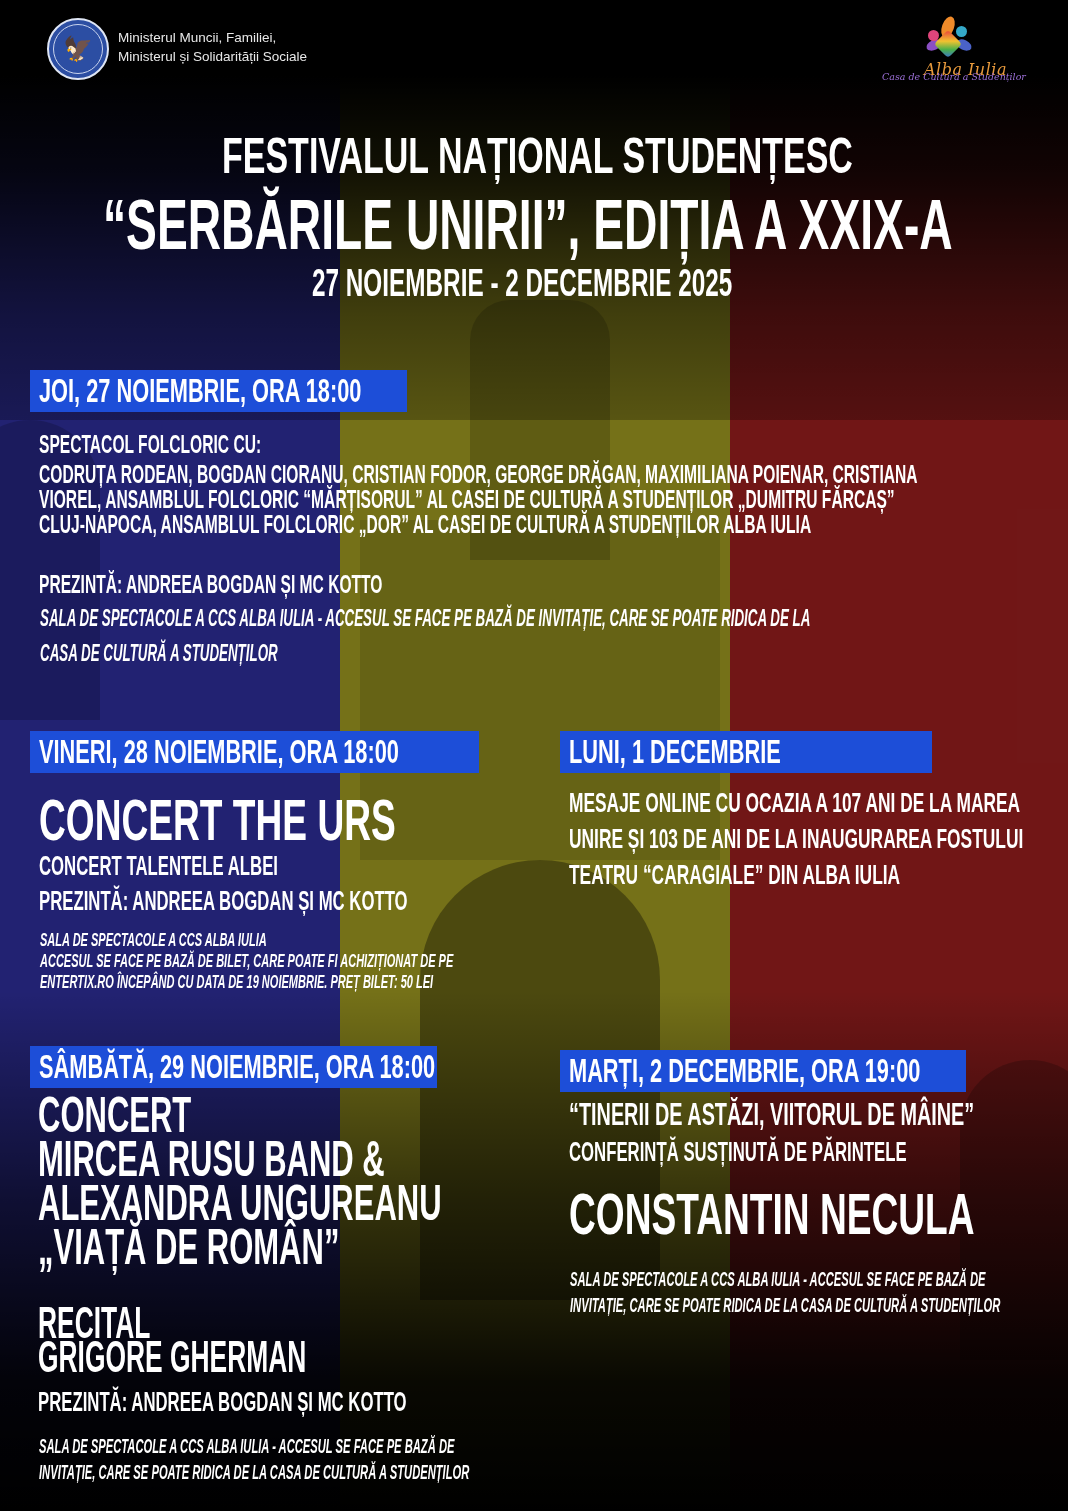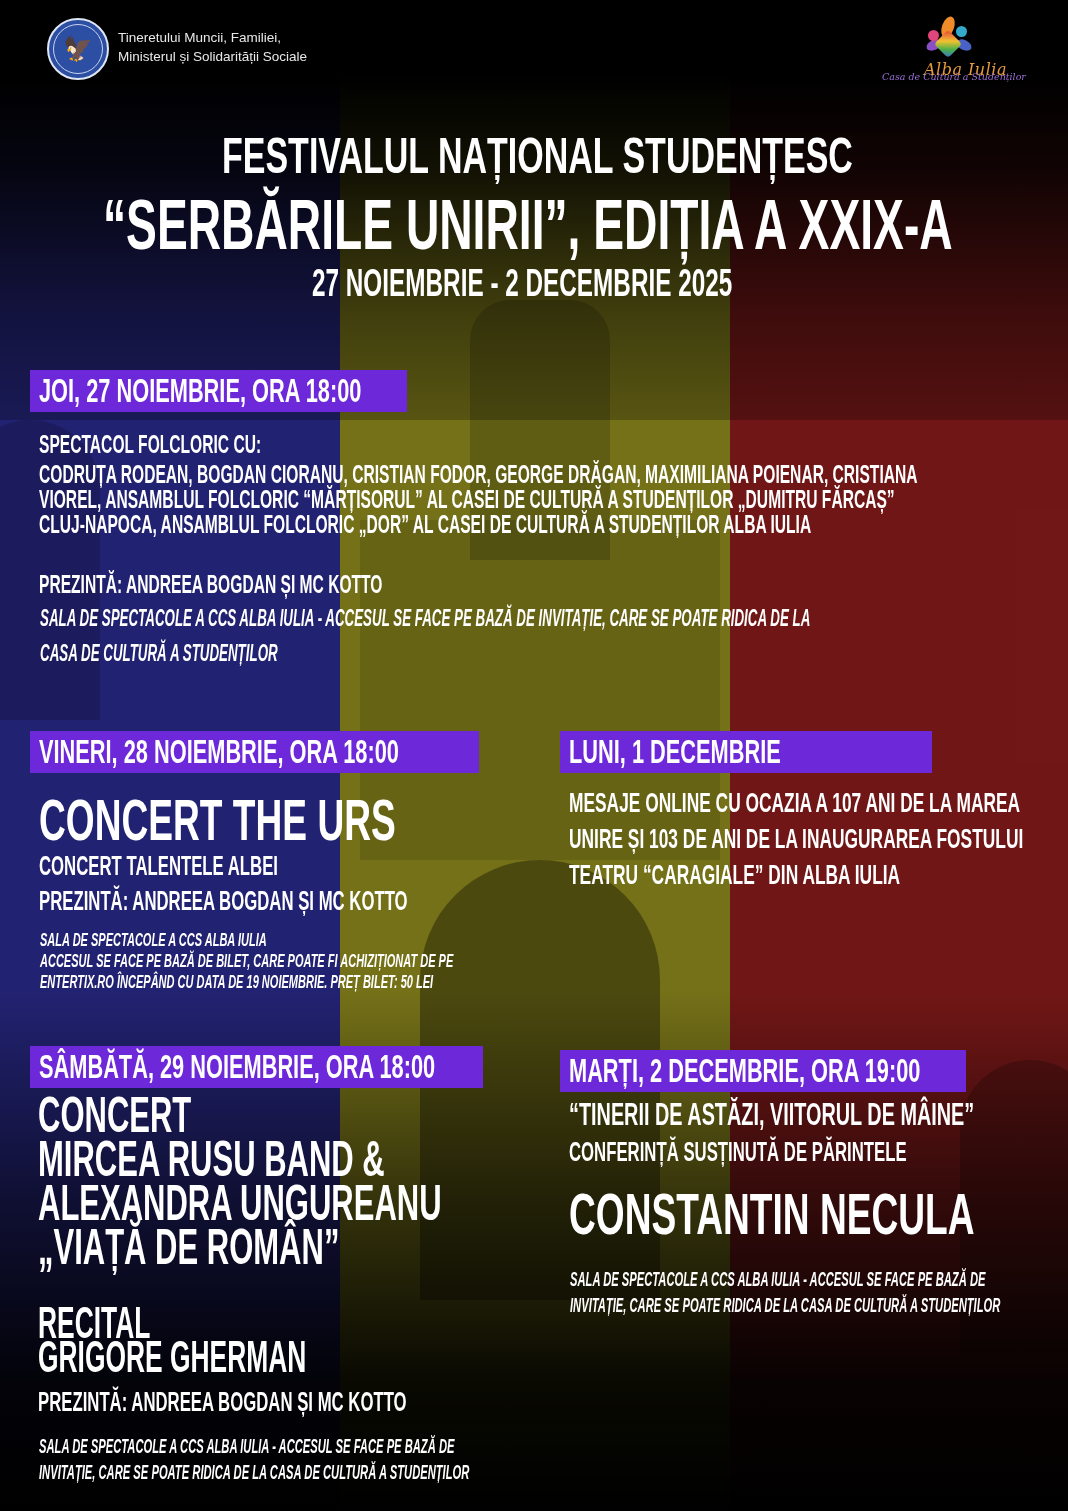--- a/index.html
+++ b/index.html
@@ -49,27 +49,27 @@
     .ccs-logo .name { position: absolute; left: 4px; top: 57px; font-family: "DejaVu Serif", serif; font-style: italic; font-size: 9.5px; color: #9b6fd6; white-space: nowrap; }
 
     
     .condensed { font-family: "Liberation Sans", sans-serif; font-weight: bold; text-transform: uppercase;
                  transform-origin: left top; display: inline-block; white-space: nowrap; }
     .t1 { position: absolute; left: 222px; top: 128px; font-size: 50px; line-height: 56px; transform: scaleX(0.68); }
     .t2 { position: absolute; left: 103px; top: 188px; font-size: 70px; line-height: 74px; transform: scaleX(0.66); }
     .t3 { position: absolute; left: 312px; top: 262px; font-size: 38px; line-height: 42px; transform: scaleX(0.64); }
 
     
-    .label { position: absolute; background: #6d28d9; height: 42px; padding-left: 9px; }
+    .label { position: absolute; background: #1d4ed8; height: 42px; padding-left: 9px; }
     .label .txt { font-size: 33px; line-height: 42px; transform: scaleX(0.66); }
 
     .lbl-1 { left: 30px;  top: 370px;  width: 377px; }
     .lbl-2 { left: 30px;  top: 731px;  width: 449px; }
     .lbl-3 { left: 560px; top: 731px;  width: 372px; }
-    .lbl-4 { left: 30px;  top: 1046px; width: 453px; }
+    .lbl-4 { left: 30px;  top: 1046px; width: 407px; }
     .lbl-5 { left: 560px; top: 1050px; width: 406px; }
 
     
     .tx { position: absolute; }
     .body-c { font-size: 26px; line-height: 25px; transform: scaleX(0.6); }
     .body-m { font-size: 28px; line-height: 36px; transform: scaleX(0.62); }
     .note   { font-size: 23px; line-height: 34px; font-style: italic; transform: scaleX(0.58); }
     .note-s { font-size: 19px; line-height: 21px; font-style: italic; transform: scaleX(0.58); }
     .note-r { font-size: 20px; line-height: 26px; font-style: italic; transform: scaleX(0.56); }
     .big    { font-size: 58px; line-height: 60px; transform: scaleX(0.64); }
@@ -95,21 +95,21 @@
   <div class="veil"></div>
   <div class="fade-top"></div>
   <div class="fade-bottom"></div>
 </div>
 
 <div class="gov-logo">
   <div class="ring"></div>
   <span class="eagle">🦅</span>
 </div>
 <div class="ministry">
-  <div>Tineretului Muncii, Familiei,</div>
+  <div>Ministerul Muncii, Familiei,</div>
   <div>Ministerul și Solidarității Sociale</div>
 </div>
 
 <div class="ccs-logo">
   <div class="figure">
     <div class="petal1"></div>
       <div class="petal3"></div>
       <div class="petal4"></div>
       <div class="petal2"></div>
     <div class="dot1"></div>

